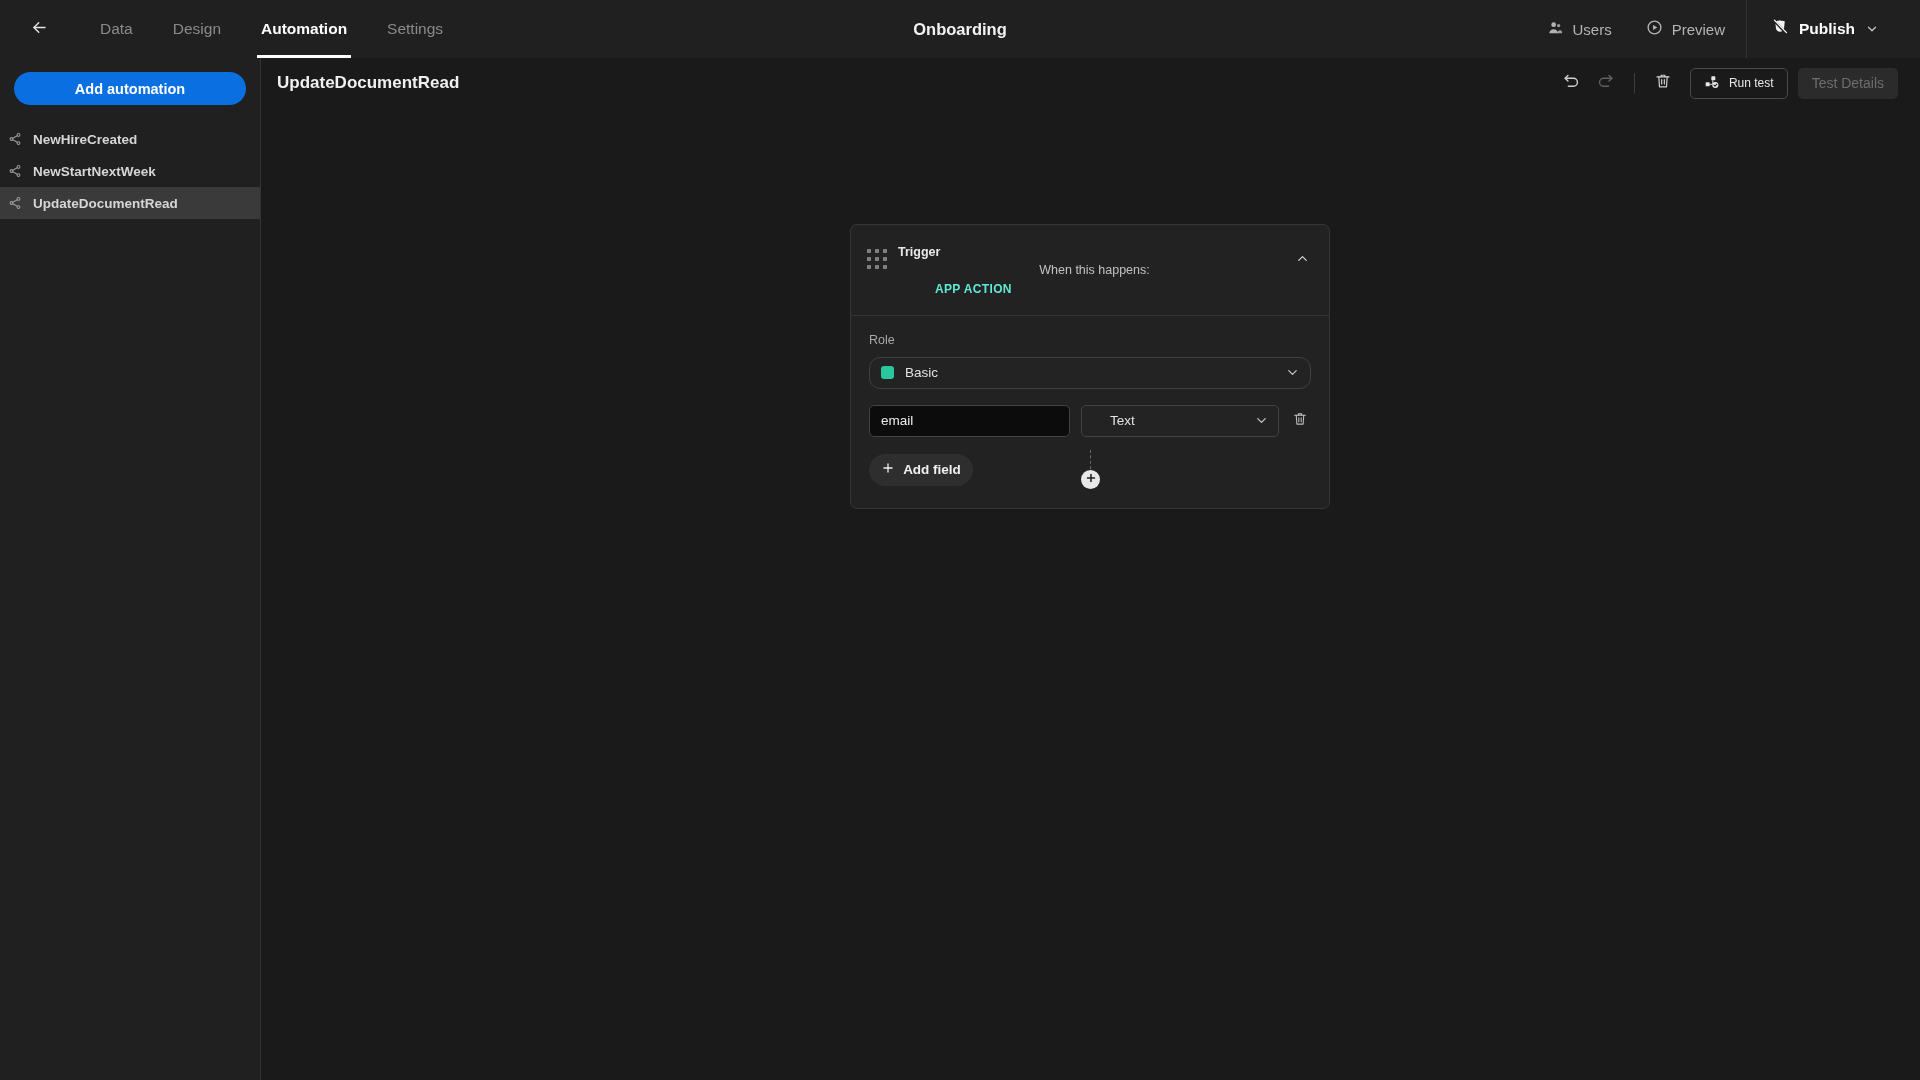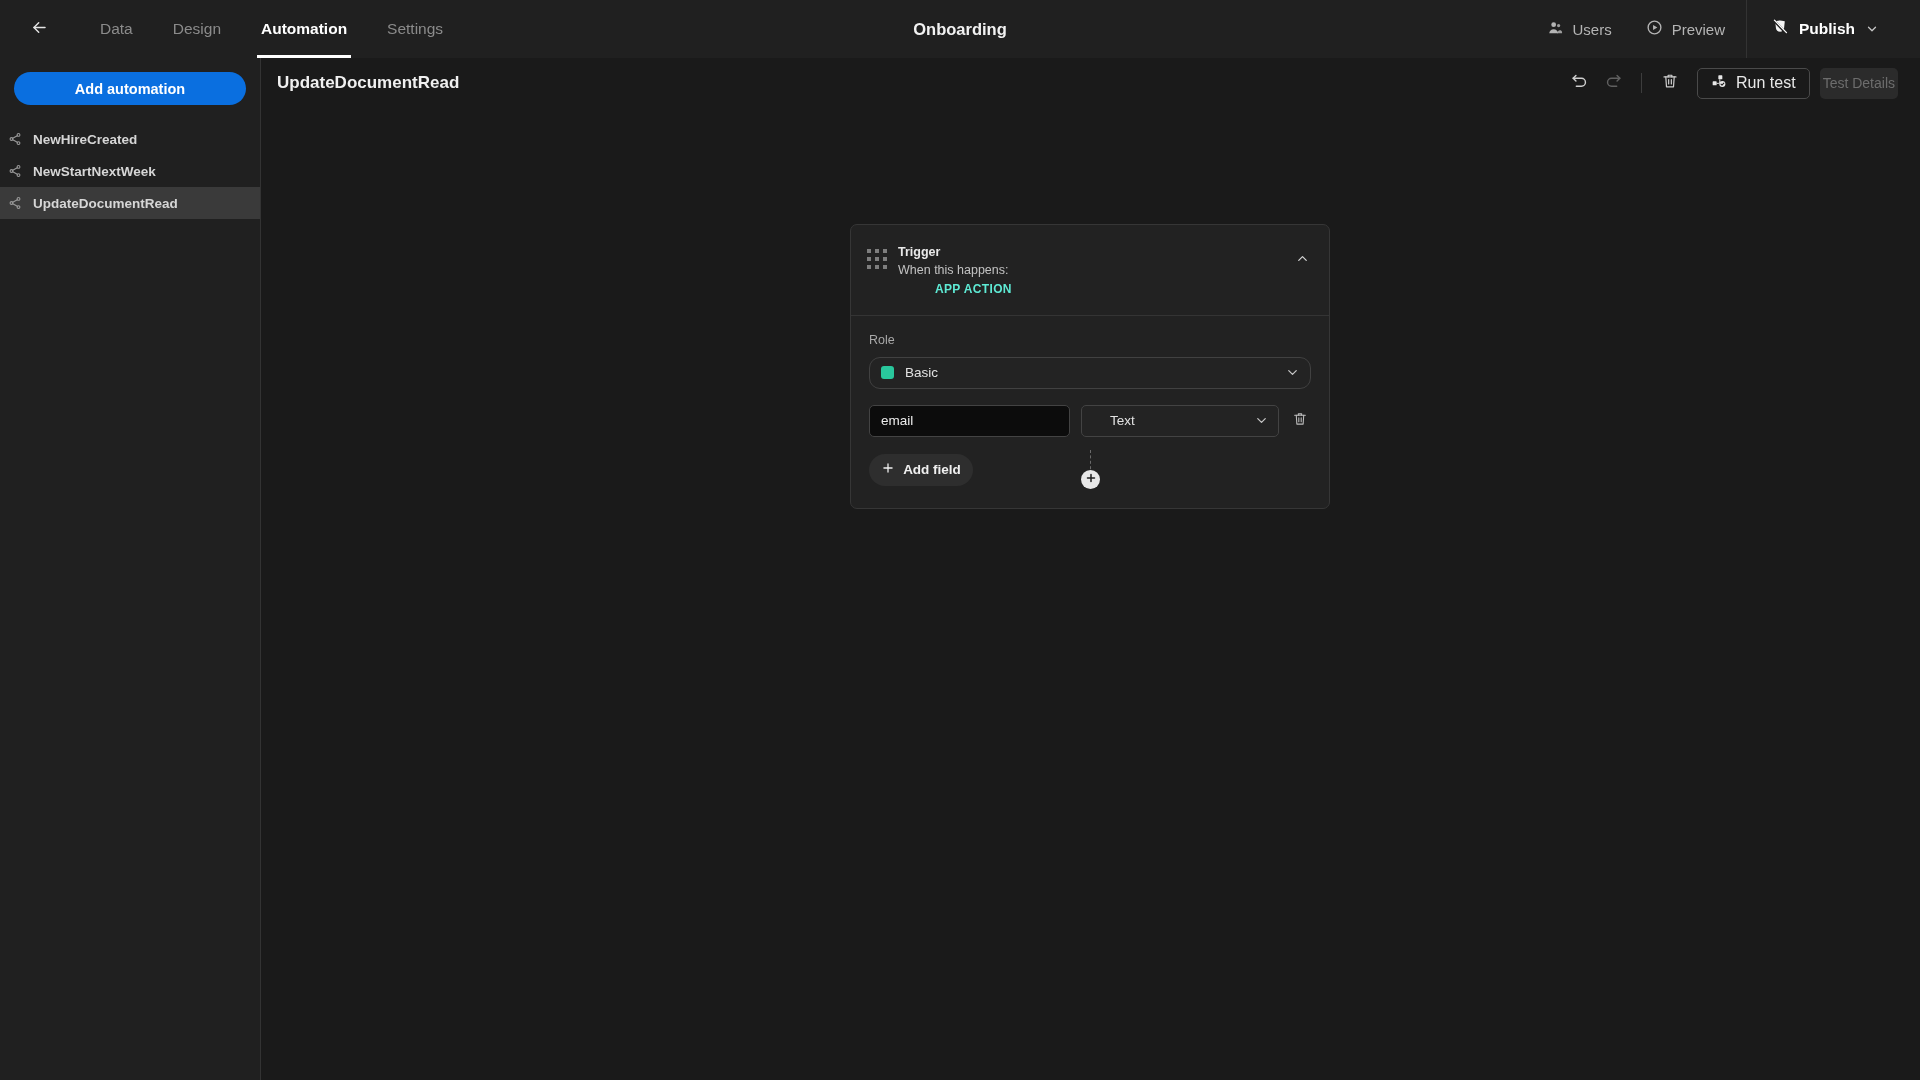--- a/index.html
+++ b/index.html
@@ -112,27 +112,27 @@
   .icon-btn {
     width: 34px; height: 34px; display: flex;
     align-items: center; justify-content: center;
     cursor: pointer; color: #cfcfcf;
   }
   .icon-btn.dim { color: #606060; }
   .tool-div { width: 1px; height: 20px; background: #3d3d3d; margin: 0 11px; }
   .btn-outline {
     height: 31px; padding: 0 13px; border-radius: 5px;
     border: 1px solid #4a4a4a; background: transparent;
-    color: #e8e8e8; font-size: 16px;
+    color: #e8e8e8; font-size: 12px;
     display: flex; align-items: center; gap: 9px;
     cursor: pointer; margin-left: 10px;
     font-family: "Liberation Sans", sans-serif;
   }
   .btn-disabled {
-    height: 31px; padding: 0 2px; border-radius: 5px;
+    height: 31px; padding: 0 13px; border-radius: 5px;
     border: 1px solid transparent; background: #2b2b2b;
     color: #6d6d6d; font-size: 14px;
     display: flex; align-items: center;
     cursor: default; margin-left: 10px;
     font-family: "Liberation Sans", sans-serif;
   }
 
   
   .canvas { position: relative; width: 100%; height: 972px; }
 
@@ -150,21 +150,21 @@
     border-bottom: 1px solid #343434;
   }
   .drag-grid {
     width: 20px; margin-top: 6px; margin-right: 11px;
     display: grid; grid-template-columns: repeat(3, 4px);
     grid-auto-rows: 4px; gap: 4px; cursor: grab;
   }
   .drag-grid i { display: block; width: 4px; height: 4px; background: #7e7e7e; }
   .card-head-txt { flex: 1; }
   .c-trigger { font-size: 12.5px; font-weight: 700; color: #e9e9e9; line-height: 1.45; }
-  .c-when { font-size: 12.5px; color: #c2c2c2; line-height: 1.5; }
+  .c-when { font-size: 12.5px; color: #c2c2c2; line-height: 1.5; text-align: center; }
   .c-appaction { font-size: 12px; font-weight: 700; color: #5eead4; letter-spacing: .35px; line-height: 1.5; margin-left: 37px; }
   .collapse-btn {
     width: 22px; height: 22px; display: flex;
     align-items: center; justify-content: center;
     cursor: pointer; color: #d4d4d4; margin-top: 6px;
   }
 
   .card-body { padding: 17px 18px 22px 18px; }
   .field-label { font-size: 12.5px; color: #a9a9a9; margin-bottom: 10px; }
 

